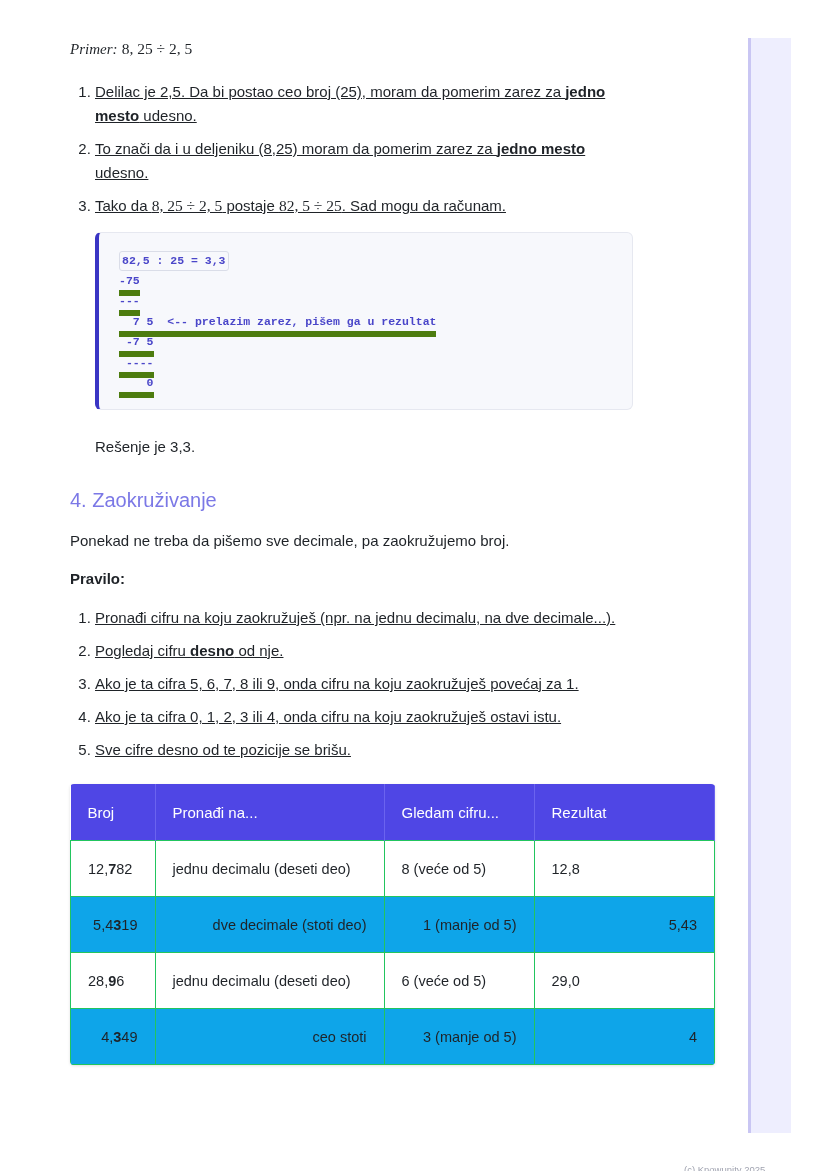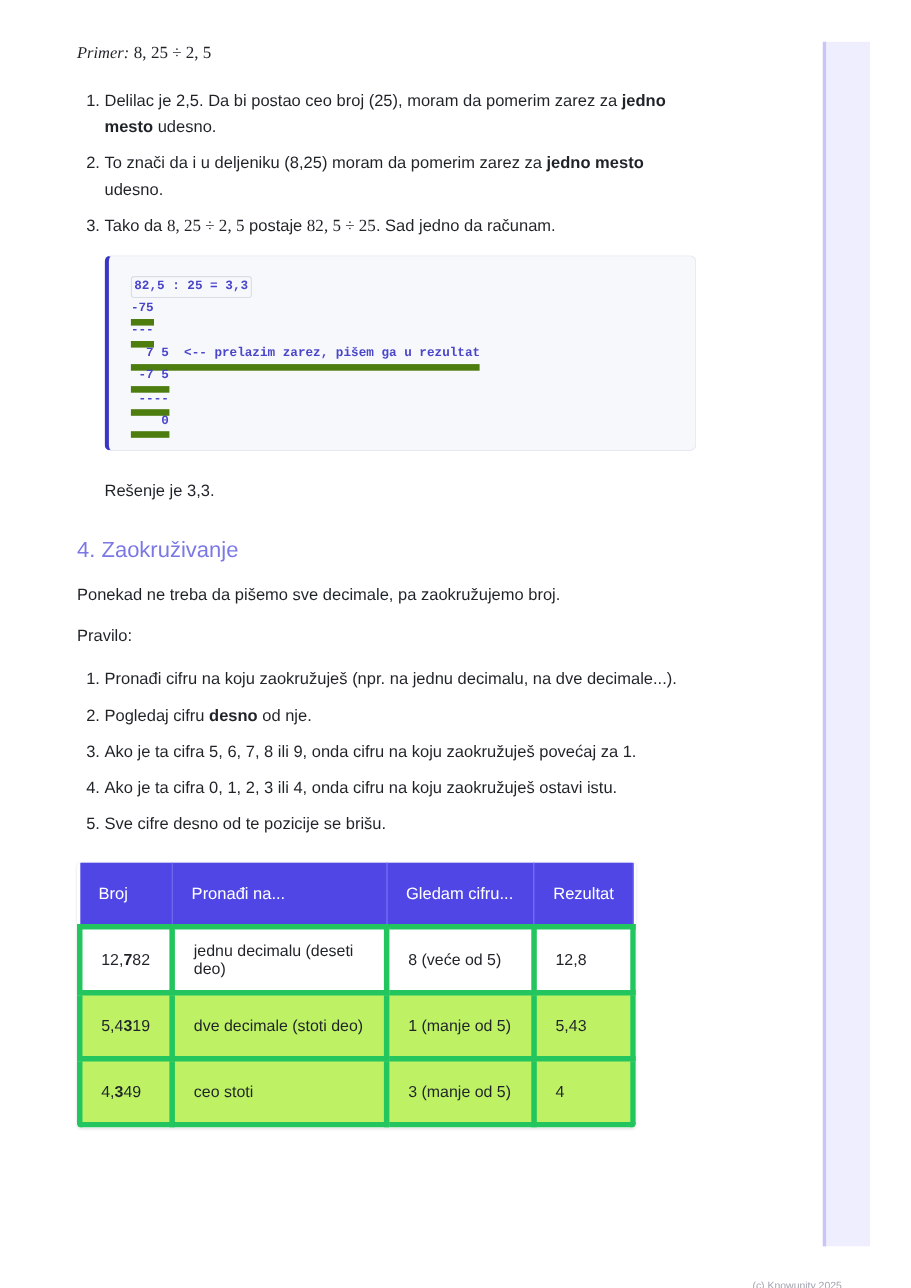--- a/index.html
+++ b/index.html
@@ -2,58 +2,58 @@
 <html><head>
 <meta charset="utf-8">
 <style>
   html, body { margin:0; padding:0; background:#ffffff; }
   body { width:828px; height:1171px; position:relative; overflow:hidden;
          font-family:"Liberation Sans", sans-serif; color:#1f2328; font-size:15px; }
   .content { position:absolute; left:70px; top:38px; width:565px; }
   .primer { margin:0 0 20px 0; line-height:22px; }
   .primer .lbl { font-style:italic;font-family:Liberation Serif, serif; }
   .math { font-family:"Liberation Serif", serif; font-size:15.5px; }
-  ol { margin:0; padding-left:25px; }
+  ol { margin:0; padding-left:25px;text-decoration:underline; }
   ol li { line-height:24px; margin-bottom:9px; padding-left:0; }
   b { font-weight:700; }
   .codebox { margin:14px 0 0 25px; width:538px; height:178px; box-sizing:border-box;
              background:#f7f8fc; border:1px solid #e6e8f0; border-left:4px solid #3a35c4;
              border-radius:6px; padding:18px 0 0 20px; position:relative; }
   .codeline { font-family:"Liberation Mono", monospace; font-size:11.5px; font-weight:700;
               color:#4a46c9; height:20.5px; line-height:18px; white-space:pre; }
   .codeline span { display:inline-block; border-bottom:6px solid #4d7c0f; }
   .codeline span.first { border:1px solid #dadde8; border-radius:3px; padding:0 2px; }
   .solution { margin:26px 0 0 25px; line-height:22px; }
   h2 { margin:28px 0 0 0; font-size:20px; font-weight:400; color:#7b78e6; line-height:28px; }
   .para { margin:16px 0 0 0; line-height:22px; }
-  .rule-title { margin:16px 0 0 0; font-weight:400; line-height:22px; }
+  .rule-title { margin:16px 0 0 0; font-weight:700; line-height:22px; }
   .rules { margin-top:16px; }
-  table { margin-top:22px; width:508px; border-collapse:collapse; border-radius:4px; overflow:hidden;
+  table { margin-top:22px; width:645px; border-collapse:collapse; border-radius:4px; overflow:hidden;
           box-shadow:0 1px 3px rgba(0,0,0,0.12); }
   th { background:#4f46e5; color:#ffffff; font-weight:400; text-align:left; height:56px;
        padding:0 17px; border-right:1px solid #6b63ef; font-size:15px; }
-  td { height:55px; padding:0 17px; border:5px solid #22c55e; font-size:14.5px; }
-  tr.alt td { background:#bef264; }
+  td { height:55px; padding:0 17px; border:1px solid #22c55e; font-size:14.5px; }
+  tr.alt td { background:#0ea5e9;text-align:right; }
   .sidebar { position:absolute; left:748px; top:38px; width:43px; height:1095px;
              background:#eeeefe; border-left:3px solid #c9c6f3; box-sizing:border-box; }
   .footer { position:absolute; left:684px; top:1164px; font-size:9.5px; color:#a0a3b0; }
 </style>
 </head>
 <body>
 
 <div class="content">
   <p class="primer">
     <span class="lbl">Primer:</span>
     <span class="math">8, 25 ÷ 2, 5</span>
   </p>
 
   <ol id="steps1">
       <li><span>Delilac je 2,5. Da bi postao ceo broj (25), moram da pomerim zarez za </span><b>jedno mesto</b><span> udesno.</span></li>
       <li><span>To znači da i u deljeniku (8,25) moram da pomerim zarez za </span><b>jedno mesto</b><span> udesno.</span></li>
-      <li><span>Tako da </span><span class="math">8, 25 ÷ 2, 5</span><span> postaje </span><span class="math">82, 5 ÷ 25</span><span>. Sad jedno da računam.</span></li>
+      <li><span>Tako da </span><span class="math">8, 25 ÷ 2, 5</span><span> postaje </span><span class="math">82, 5 ÷ 25</span><span>. Sad mogu da računam.</span></li>
     </ol>
 
   <div class="codebox" id="codebox">
       <div class="codeline"><span class="first">82,5 : 25 = 3,3</span></div>
       <div class="codeline"><span>-75</span></div>
       <div class="codeline"><span>---</span></div>
       <div class="codeline"><span>  7 5  &lt;-- prelazim zarez, pišem ga u rezultat</span></div>
       <div class="codeline"><span> -7 5</span></div>
       <div class="codeline"><span> ----</span></div>
       <div class="codeline"><span>    0</span></div>
@@ -88,20 +88,26 @@
           <td>jednu decimalu (deseti deo)</td>
           <td>8 (veće od 5)</td>
           <td>12,8</td>
         </tr>
         <tr class="alt">
           <td><span>5,4</span><b>3</b><span>19</span></td>
           <td>dve decimale (stoti deo)</td>
           <td>1 (manje od 5)</td>
           <td>5,43</td>
         </tr>
+        <tr>
+          <td><span>28,</span><b>9</b><span>6</span></td>
+          <td>jednu decimalu (deseti deo)</td>
+          <td>6 (veće od 5)</td>
+          <td>29,0</td>
+        </tr>
         <tr class="alt">
           <td><span>4,</span><b>3</b><span>49</span></td>
           <td>ceo stoti</td>
           <td>3 (manje od 5)</td>
           <td>4</td>
         </tr>
       </tbody>
   </table>
 </div>
 

